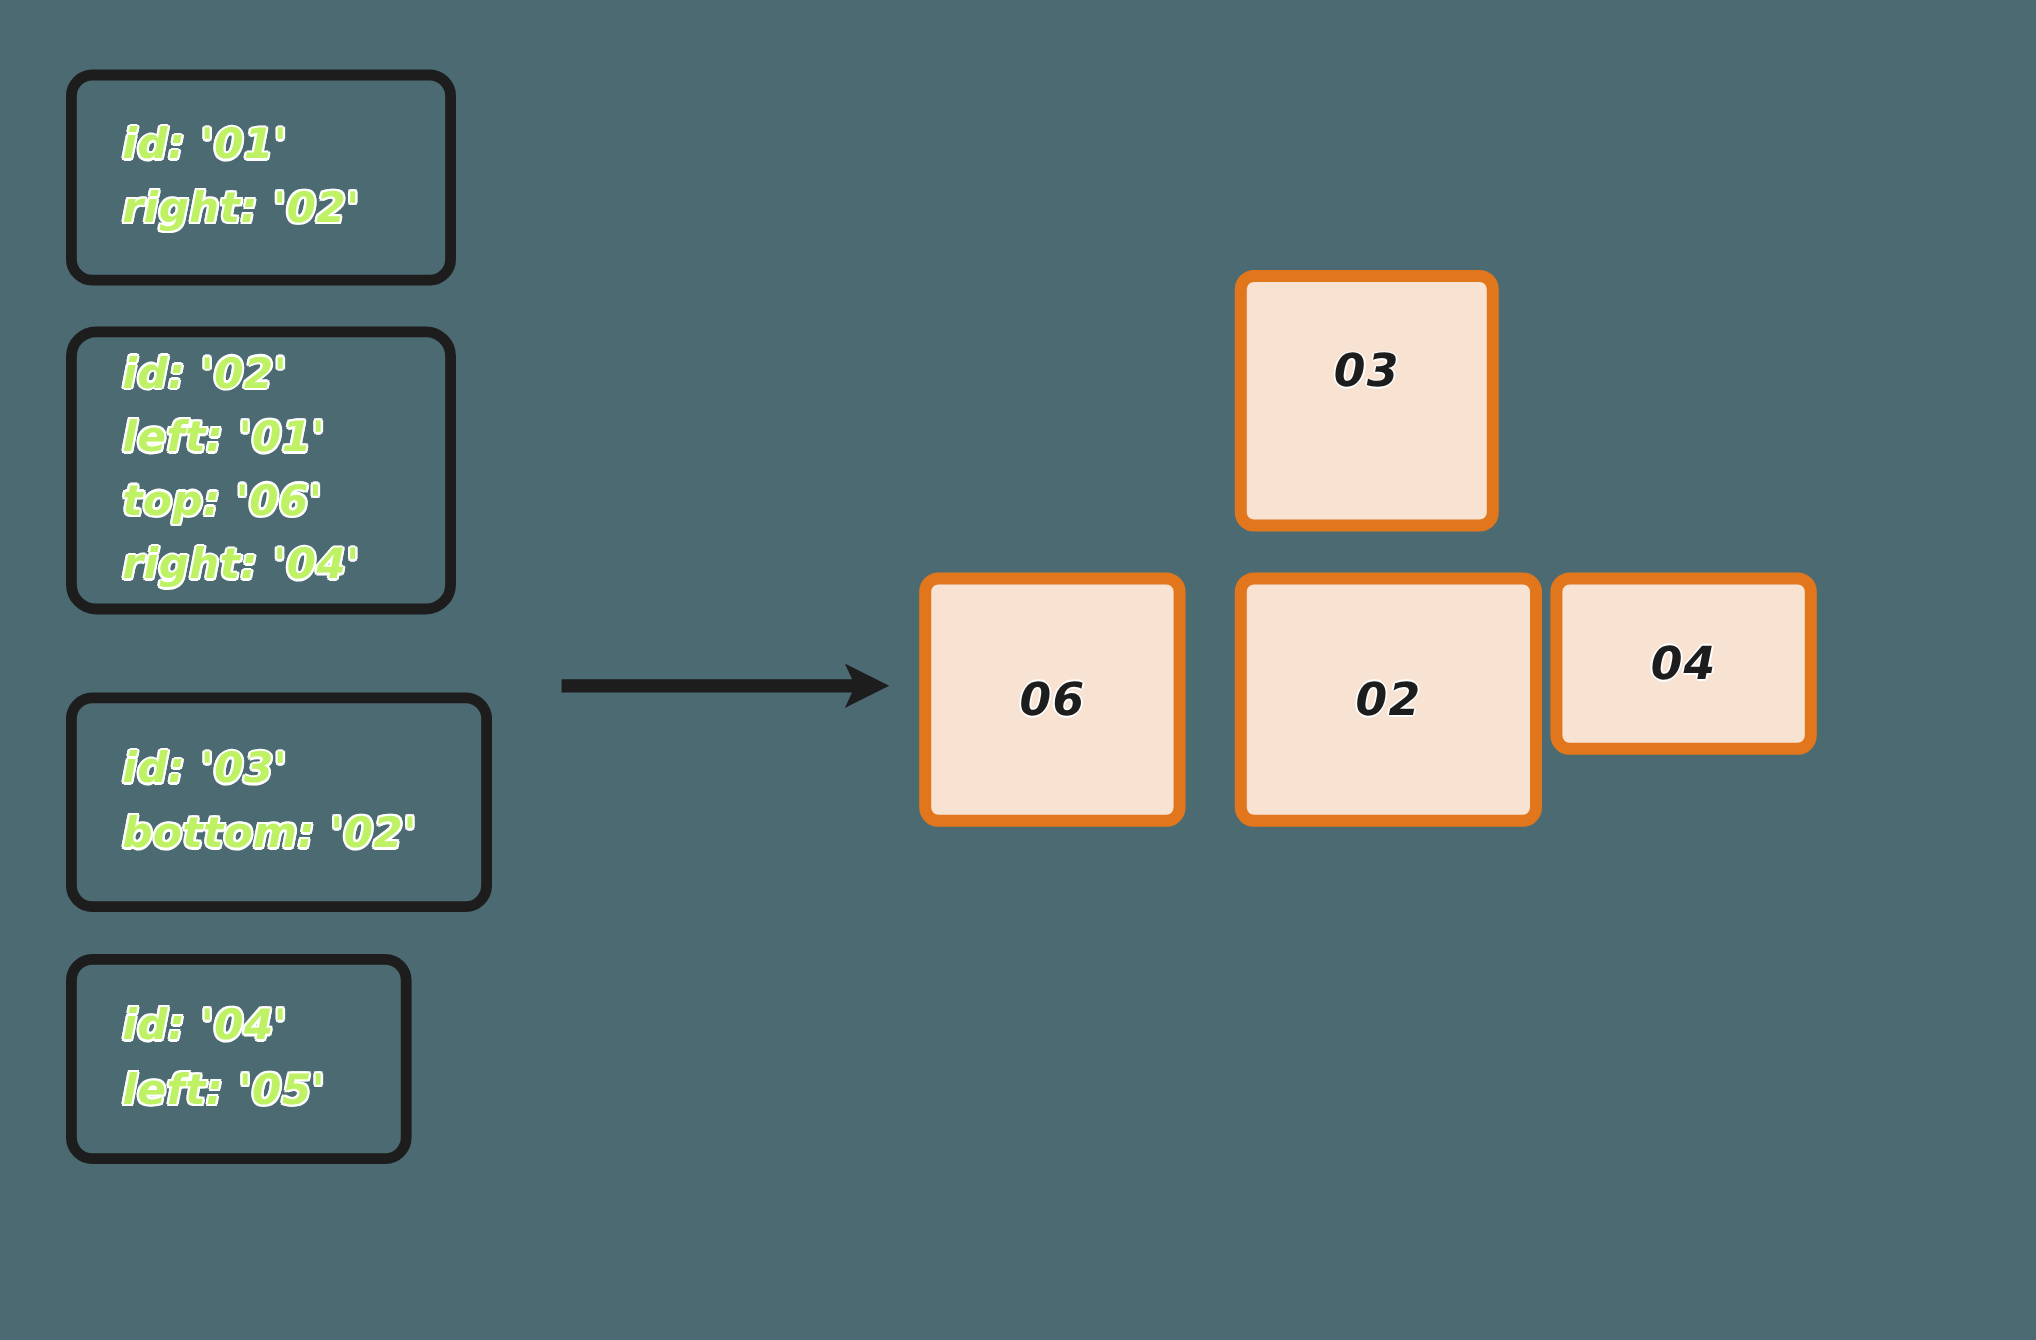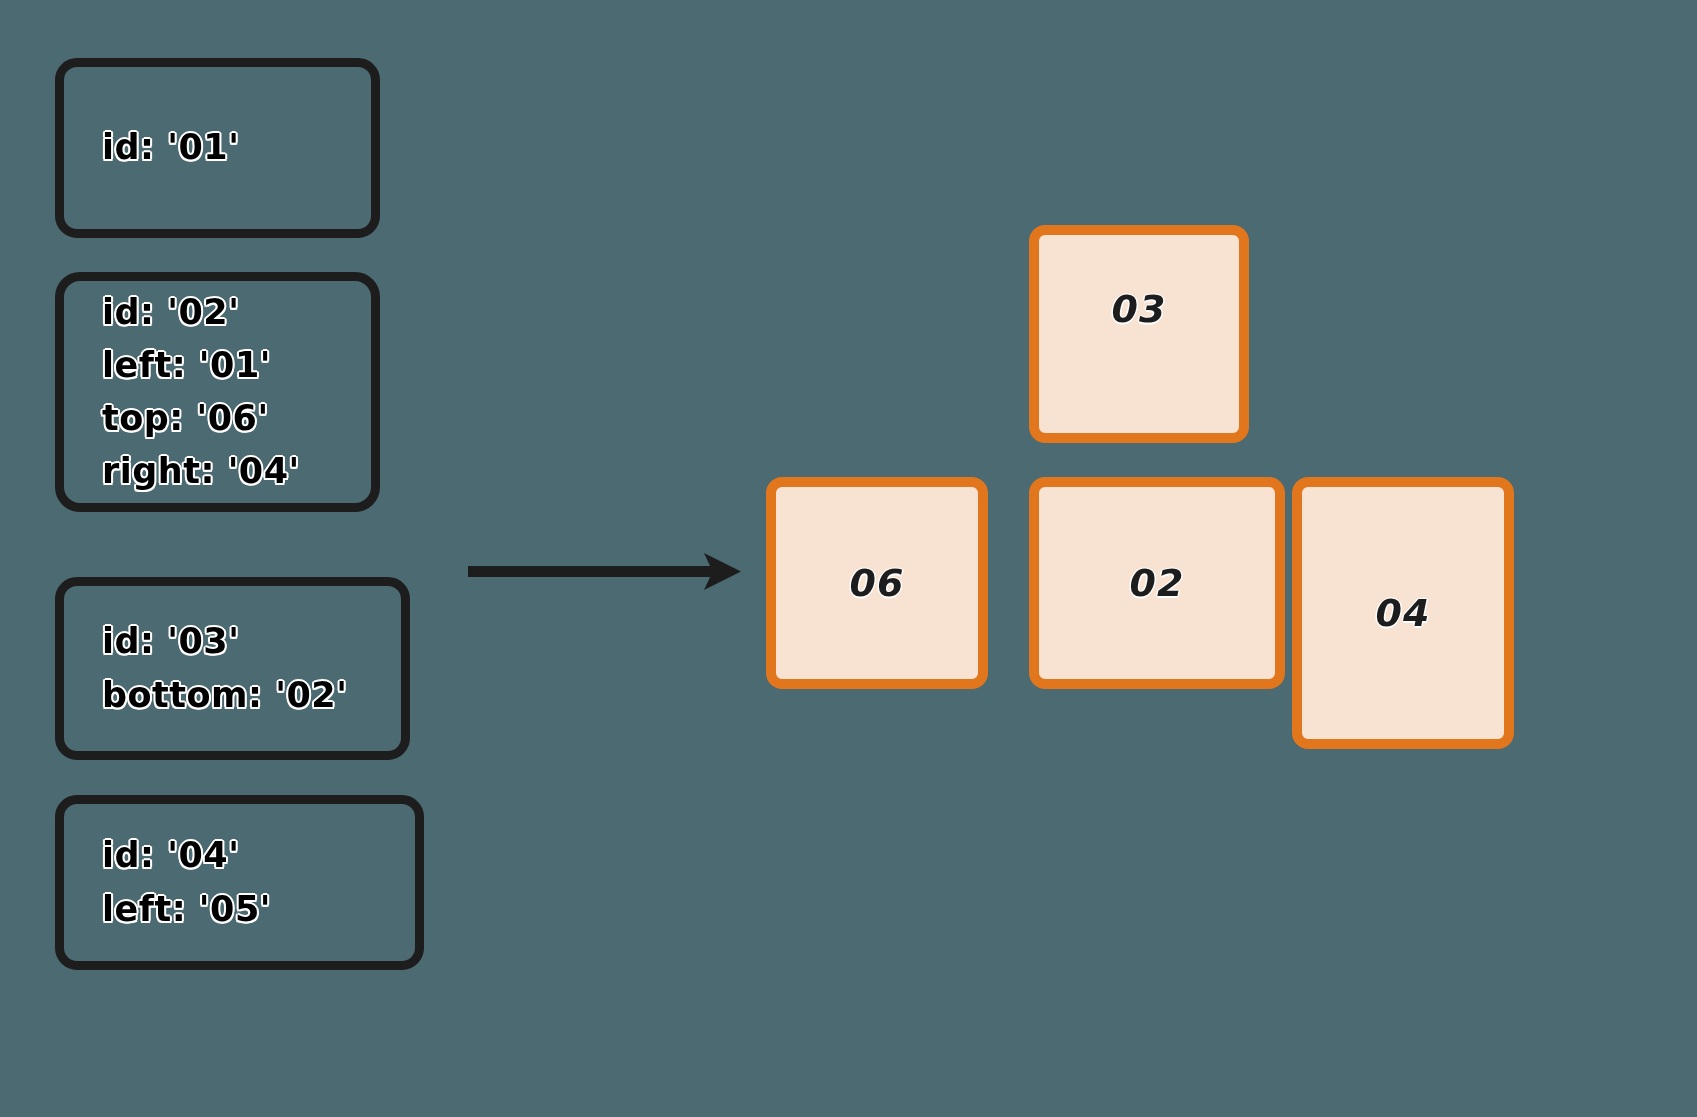--- a/index.html
+++ b/index.html
@@ -30,40 +30,41 @@
     border-radius: 22px;
     background: transparent;
     display: flex;
     flex-direction: column;
     justify-content: center;
     padding-left: 38px;
   }
   .spec-line {
     font-family: "DejaVu Sans", sans-serif;
     font-weight: 700;
+    font-style: italic;
     font-size: 35px;
     line-height: 1.52;
-    color: #000000;
+    color: #bef264;
     letter-spacing: 0.5px;
     white-space: pre;
     text-shadow:
        2px  0   0 #ffffff,
       -2px  0   0 #ffffff,
        0    2px 0 #ffffff,
        0   -2px 0 #ffffff,
        1.5px  1.5px 0 #ffffff,
       -1.5px  1.5px 0 #ffffff,
        1.5px -1.5px 0 #ffffff,
       -1.5px -1.5px 0 #ffffff;
   }
 
   #card-01 { left: 55px;  top: 58px;  width: 325px; height: 180px; }
   #card-02 { left: 55px;  top: 272px; width: 325px; height: 240px; border-radius: 25px; }
   #card-03 { left: 55px;  top: 577px; width: 355px; height: 183px; }
-  #card-04 { left: 55px;  top: 795px; width: 369px; height: 175px; }
+  #card-04 { left: 55px;  top: 795px; width: 288px; height: 175px; }
 
   
   #arrow {
     position: absolute;
     left: 455px;
     top: 535px;
     width: 300px;
     height: 75px;
   }
 
@@ -88,32 +89,33 @@
     text-shadow:
        1.5px  0   0 #ffffff,
       -1.5px  0   0 #ffffff,
        0    1.5px 0 #ffffff,
        0   -1.5px 0 #ffffff;
   }
 
   #tile-03 { left: 1029px; top: 225px; width: 220px; height: 218px; }
   #tile-01 { left: 766px;  top: 477px; width: 222px; height: 212px; }
   #tile-02 { left: 1029px; top: 477px; width: 256px; height: 212px; }
-  #tile-04 { left: 1292px; top: 477px; width: 222px; height: 272px; text-align: right; }
+  #tile-04 { left: 1292px; top: 477px; width: 222px; height: 152px; text-align: right; }
 
   
   #tile-03 .tile-label { transform: translateY(-25px); }
 </style>
 </head>
 <body>
 
 <div id="stage">
 
   <div class="spec-card" id="card-01">
     <div class="spec-line">id: '01'</div>
+    <div class="spec-line">right: '02'</div>
   </div>
 
   <div class="spec-card" id="card-02">
     <div class="spec-line">id: '02'</div>
     <div class="spec-line">left: '01'</div>
     <div class="spec-line">top: '06'</div>
     <div class="spec-line">right: '04'</div>
   </div>
 
   <div class="spec-card" id="card-03">

